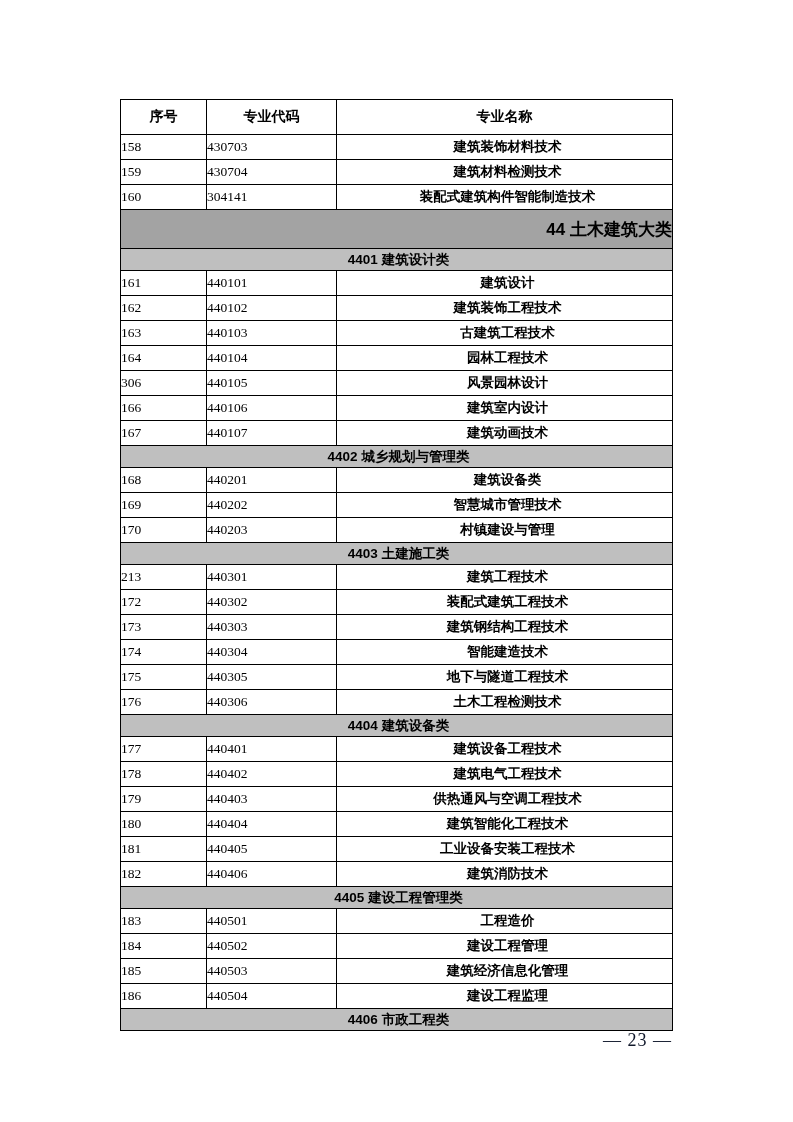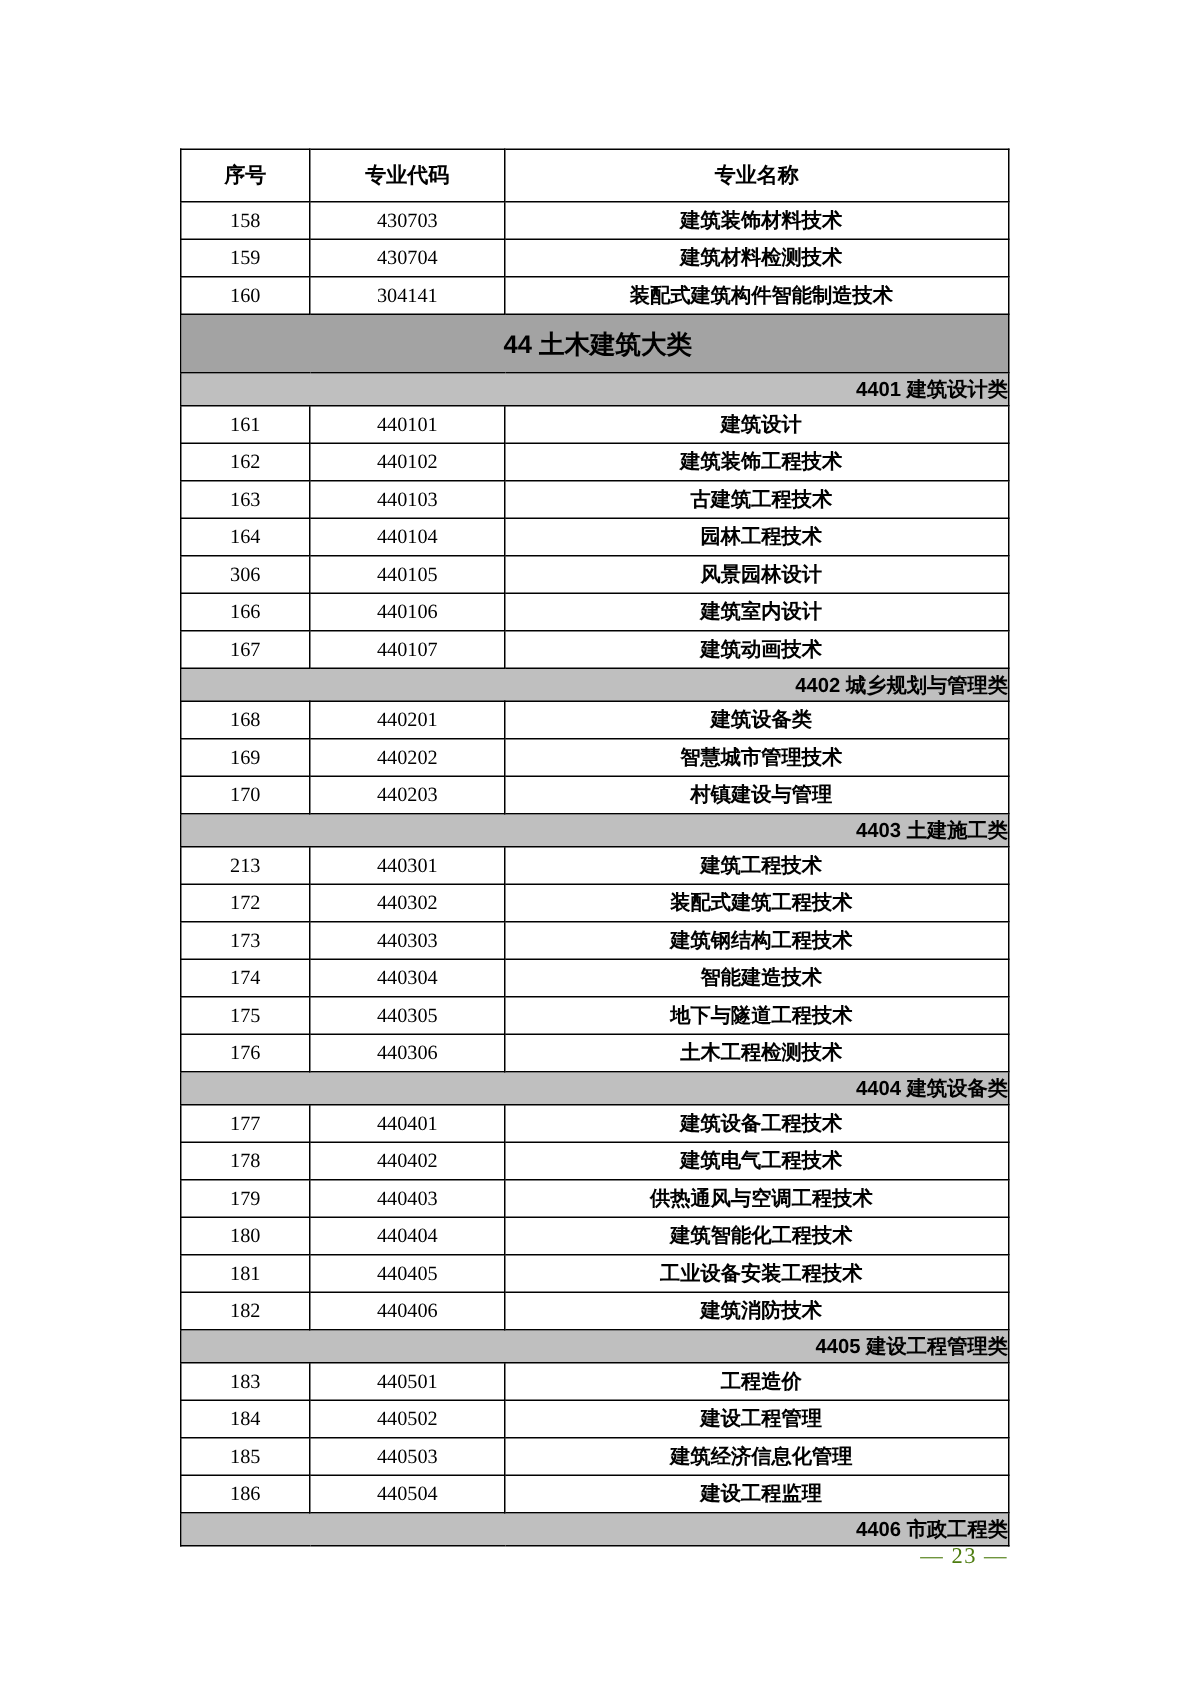--- a/index.html
+++ b/index.html
@@ -49,57 +49,56 @@
     background: #ffffff;
   }
 
   tr.data-row td {
     height: 24px;
     font-size: 13.5px;
     vertical-align: middle;
   }
   tr.data-row td.cell-no,
   tr.data-row td.cell-code {
-    text-align: center;
   }
   tr.data-row td.cell-name {
     text-align: center;
     padding-left: 6px;
     font-weight: bold;
   }
 
   tr.category-row td {
     height: 38px;
     background: #a3a3a3;
     font-family: "Liberation Sans", "DejaVu Sans", sans-serif;
     font-weight: bold;
     font-size: 17px;
-    text-align: center;
+    text-align: right;
     vertical-align: middle;
     padding-left: 4px;
   }
 
   tr.group-row td {
     height: 21px;
     background: #bfbfbf;
     font-family: "Liberation Sans", "DejaVu Sans", sans-serif;
     font-weight: bold;
     font-size: 13.5px;
-    text-align: right;
+    text-align: center;
     vertical-align: middle;
     padding-left: 4px;
   }
 
   .page-number {
     position: absolute;
     top: 1030px;
     right: 121px;
     font-family: "Liberation Serif", "DejaVu Serif", serif;
-    font-size: 15px;
-    color: #4d7c0f;
+    font-size: 18px;
+    color: #0f172a;
     letter-spacing: 1px;
   }
 </style>
 </head>
 <body>
 
 <div class="page">
   <div class="table-wrap">
     <table class="major-table">
       <colgroup>

